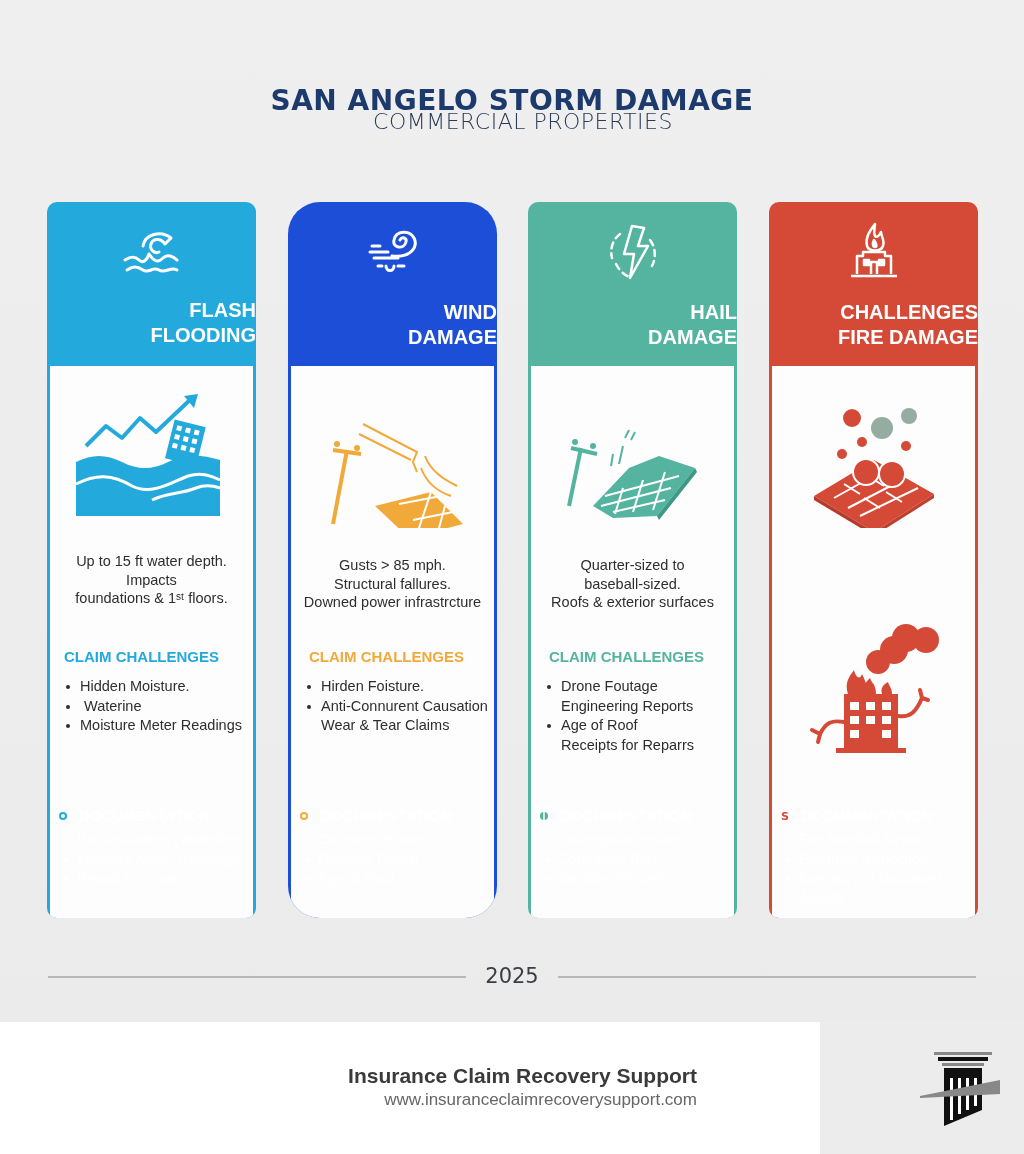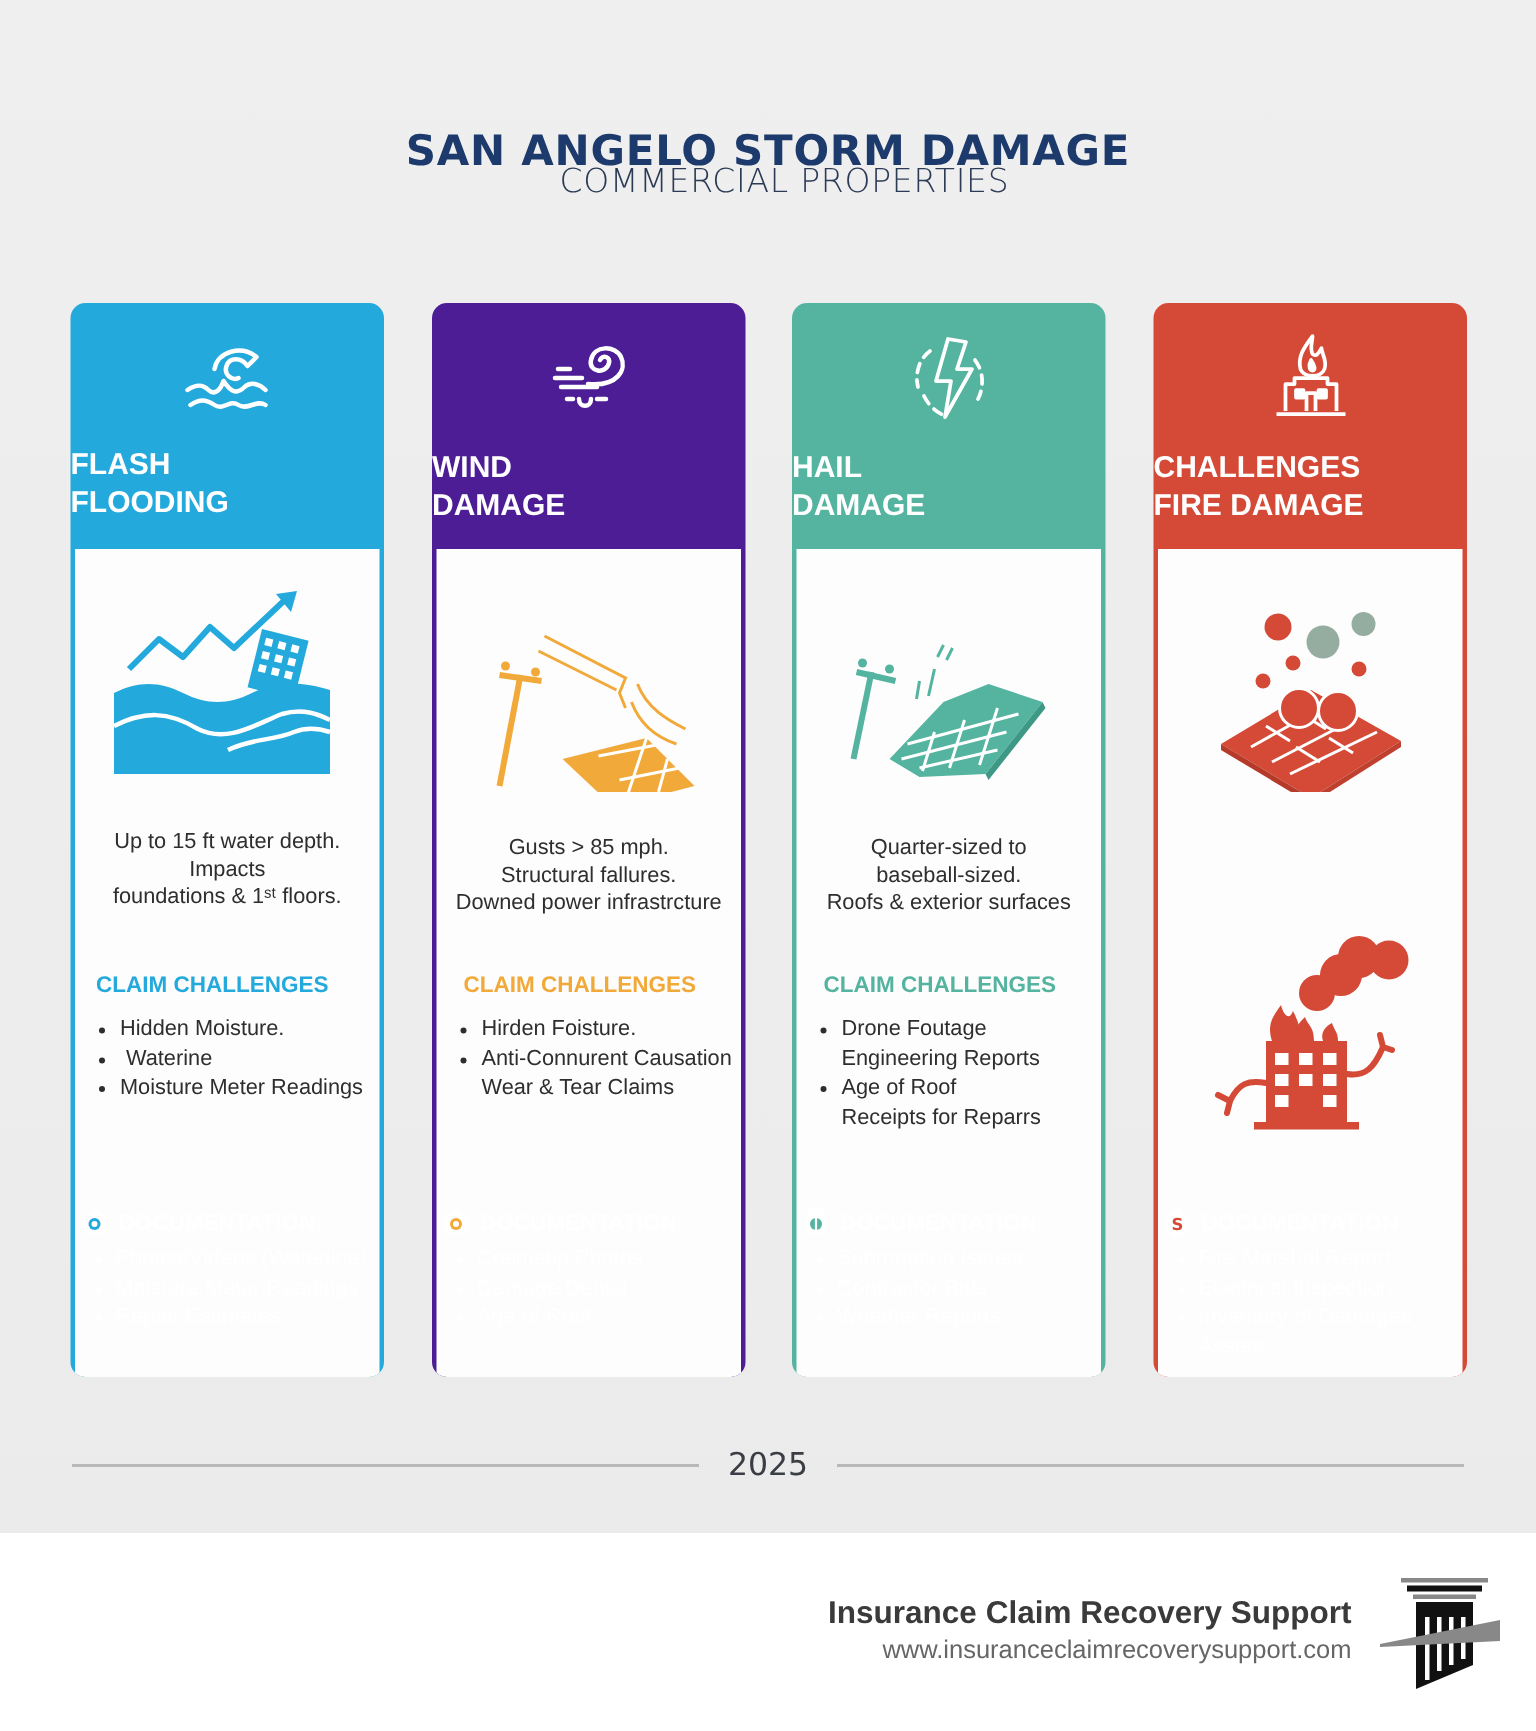--- a/index.html
+++ b/index.html
@@ -29,21 +29,21 @@
     border-radius: 10px; overflow: hidden;
   }
   .card-head {
     position: absolute; left: 0; top: 0; width: 100%; height: 164px;
   }
   .head-icon {
     position: absolute; left: 50%; top: 14px; transform: translateX(-50%);
     width: 70px; height: 70px;
   }
   .card-title {
-    position: absolute; top: 96px; left: 0; width: 100%; text-align: left;
+    position: absolute; top: 96px; left: 0; width: 100%; text-align: right;
     font-weight: bold; font-size: 20px; line-height: 25px; color: #fff;
   }
   .card-body {
     position: absolute; left: 3px; right: 3px; top: 164px; height: 620px;
     background: #fdfdfd;
   }
   .illus {
     position: absolute; left: 50%; top: 22px; transform: translateX(-50%);
     width: 160px; height: 140px;
   }
@@ -84,21 +84,21 @@
   }
   .year-line {
     position: absolute; top: 12px; height: 2px; background: #b8b8b8;
   }
   .year-text {
     position: absolute; left: 0; width: 100%; top: 0; text-align: center;
     font-family: "DejaVu Sans", sans-serif;
     font-size: 21px; color: #3a3d44;
   }
   .footer {
-    position: absolute; left: 0; top: 1022px; width: 1024px; height: 132px;
+    position: absolute; left: 0; top: 1022px; width: 820px; height: 132px;
     background: #ffffff;
   }
   .brand-name {
     position: absolute; top: 42px; right: 123px;
     font-weight: bold; font-size: 21px; color: #3a3a3a;
   }
   .brand-url {
     position: absolute; top: 68px; right: 123px;
     font-size: 17px; color: #666;
   }
@@ -168,21 +168,21 @@
     </svg>
     <span>DOCUMENTATION:</span>
   </div>
   <ul class="doc-list">
     <li class="bullet">Photos/Videos (Waterline)</li>
     <li class="bullet">Moisture Meter Readings.</li>
     <li class="bullet">Repair Estimates</li>
   </ul>
 </div>
 
-<div class="card" style="left:288px; background:#4c1d95;">
+<div class="card" style="left:288px; background:#1d4ed8;border-radius:32px;">
   <div class="card-head">
     <svg class="head-icon" viewBox="0 0 70 70" fill="none" stroke="#fff" stroke-width="3" stroke-linecap="round">
       <path d="M34 40 C54 42 60 30 56 22 C52 14 38 14 36 24 C34 32 46 34 48 26 C49 22 44 20 42 24"></path>
       <line x1="14" y1="30" x2="22" y2="30"></line>
       <line x1="12" y1="36" x2="30" y2="36"></line>
       <line x1="16" y1="42" x2="40" y2="42"></line>
       <line x1="20" y1="50" x2="24" y2="50"></line>
       <path d="M28 50 C28 56 36 56 36 50"></path>
       <line x1="40" y1="50" x2="46" y2="50"></line>
     </svg>

